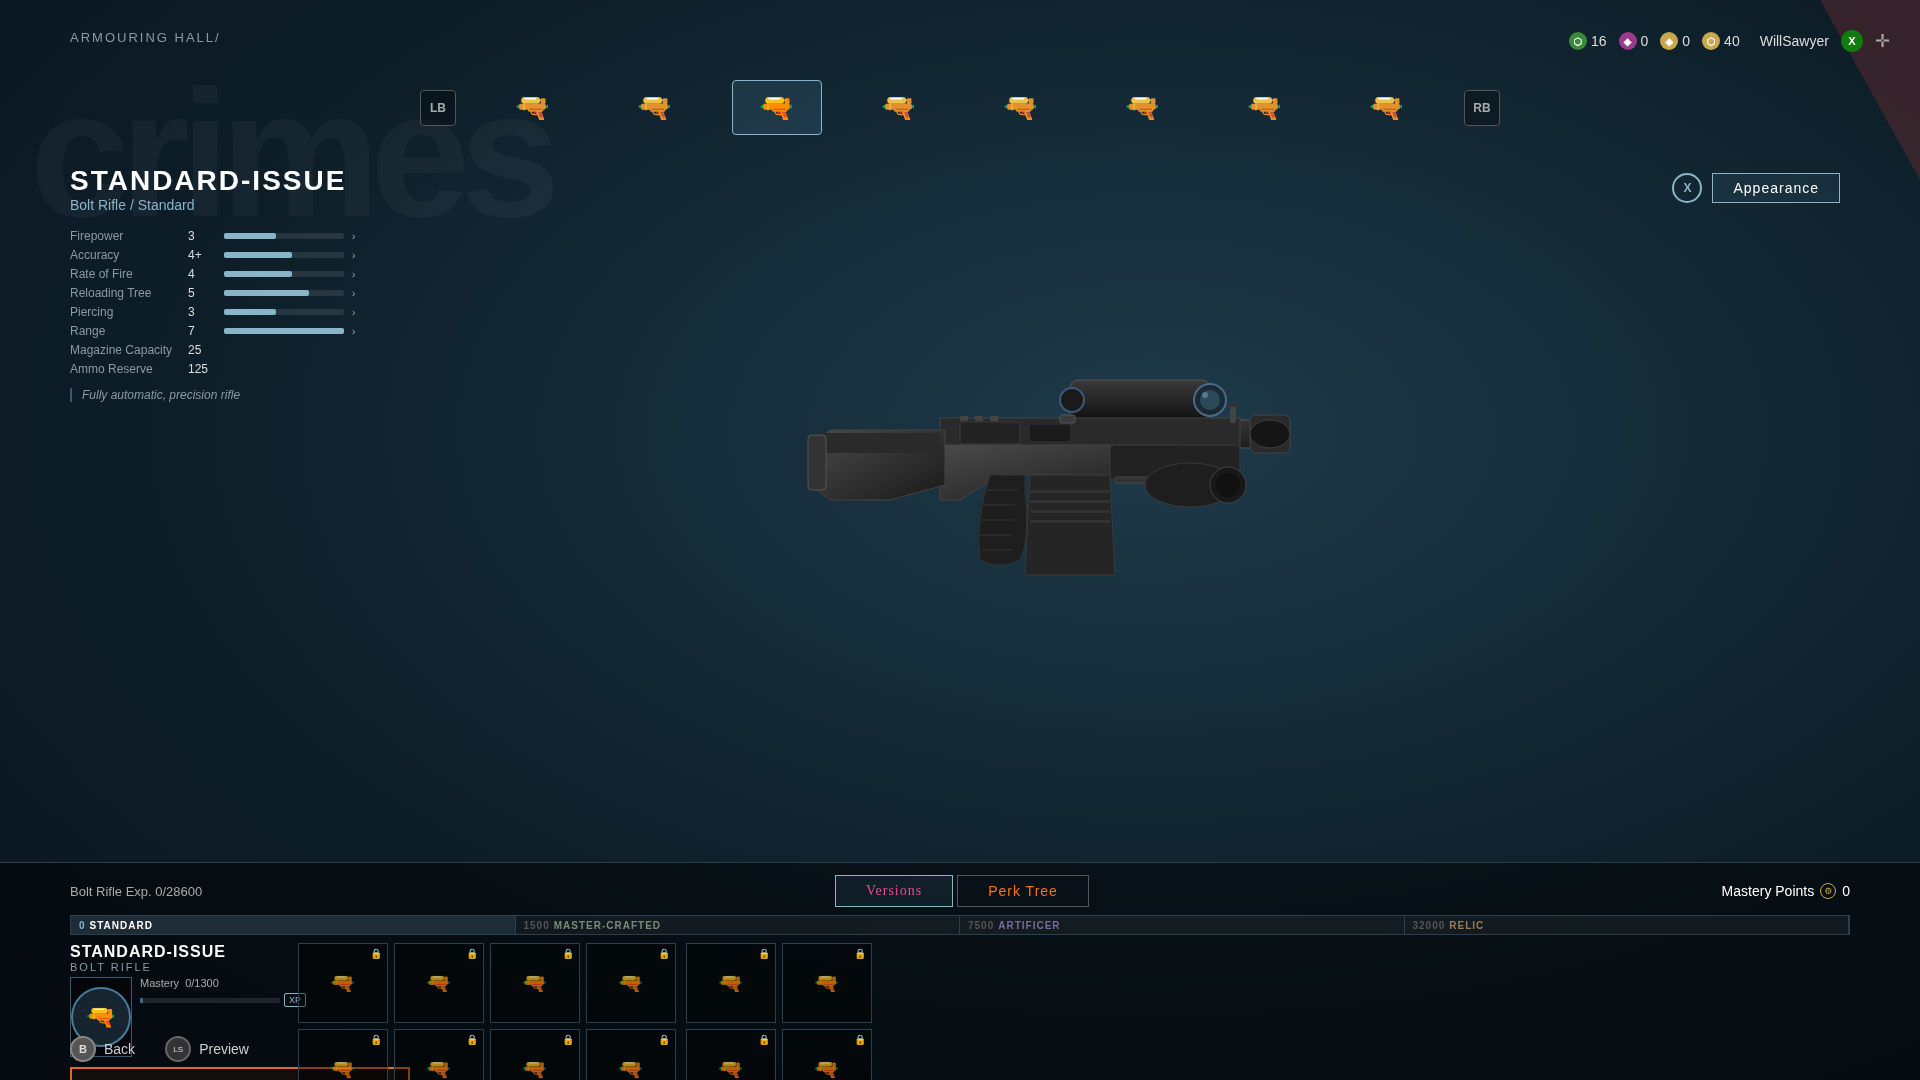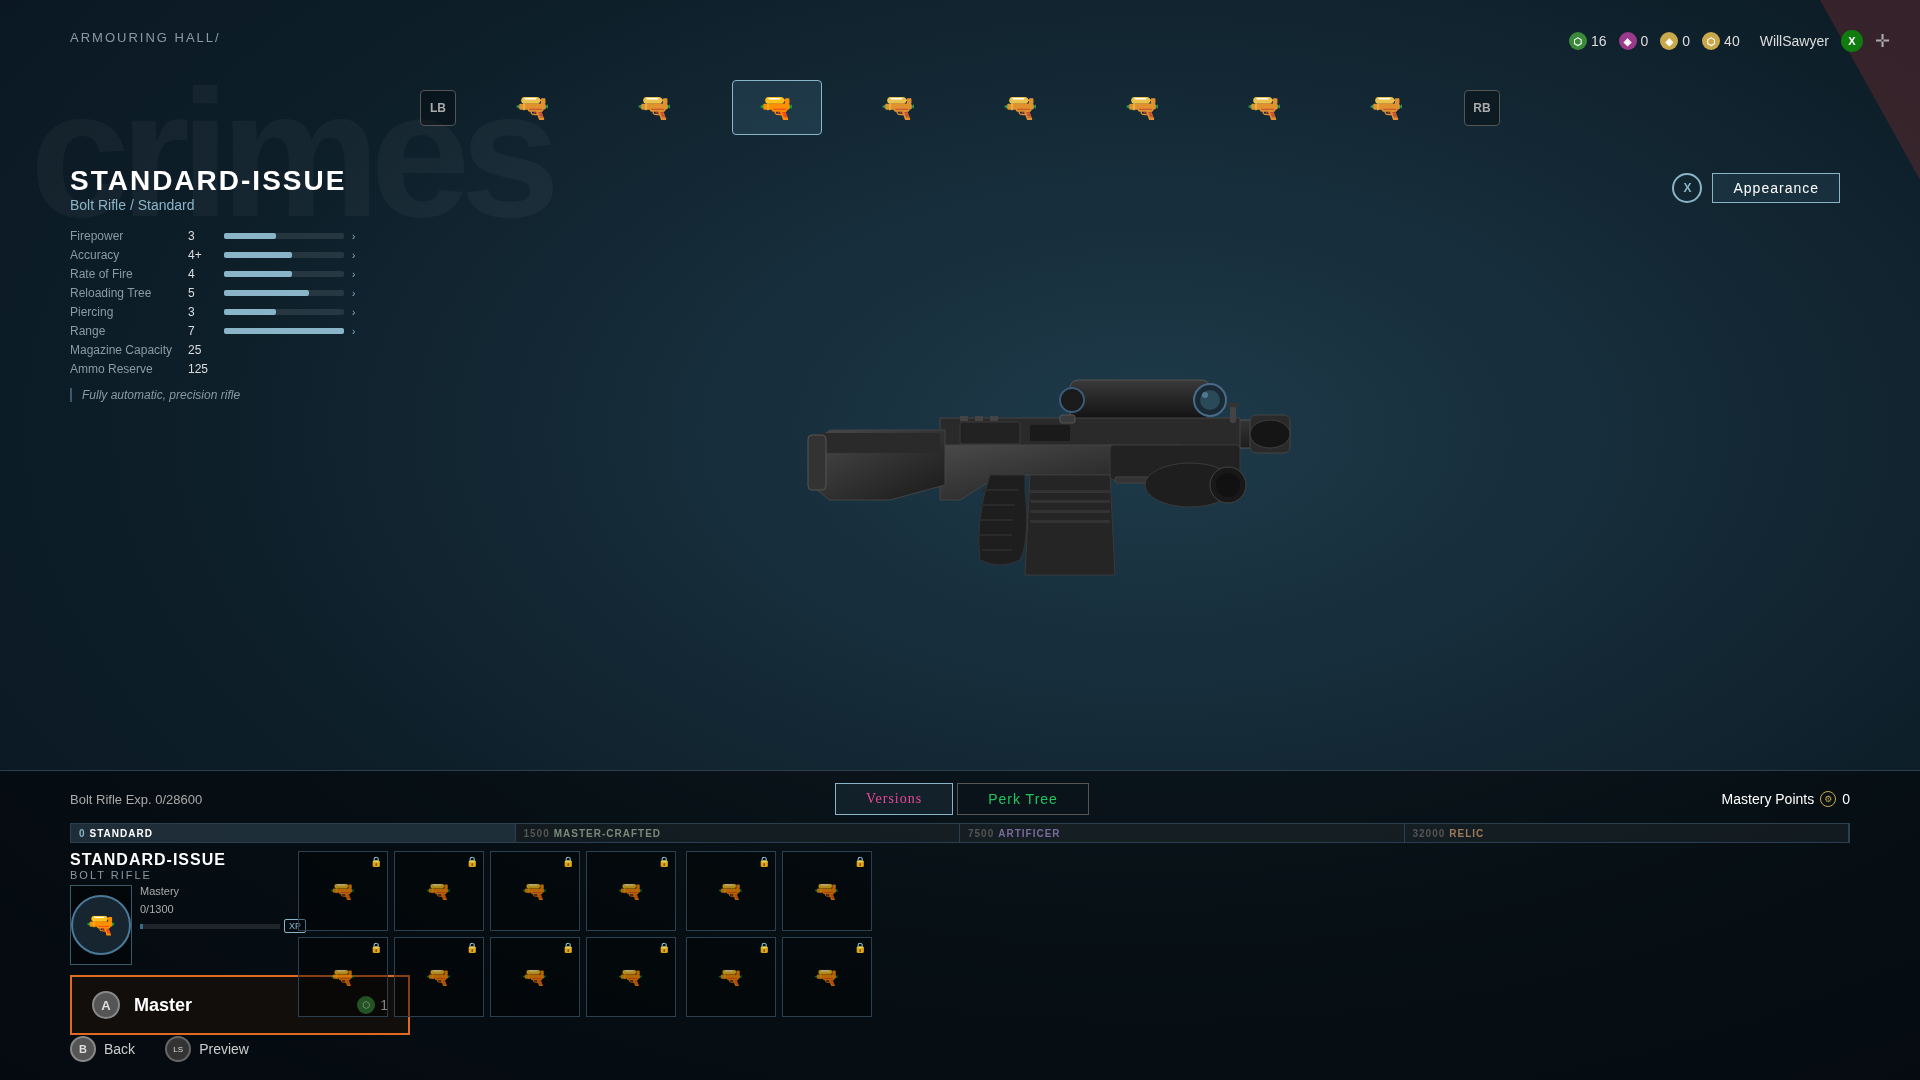--- a/index.html
+++ b/index.html
@@ -254,21 +254,21 @@
       letter-spacing: 1px;
       cursor: pointer;
     }
 
     
     .bottom-section {
       position: absolute;
       bottom: 0;
       left: 0;
       right: 0;
-      height: 310px;
+      height: 218px;
       background: rgba(0,0,0,0.5);
       border-top: 1px solid #2a4050;
       z-index: 10;
     }
 
     
     .exp-row {
       display: flex;
       align-items: center;
       justify-content: space-between;
@@ -289,21 +289,21 @@
       cursor: pointer;
       letter-spacing: 1px;
     }
     .main-tab.active {
       border-color: #8ab4c8;
       color: #ec4899;
       background: rgba(100,160,200,0.1);
       font-family: Liberation Serif, serif;
     }
     .main-tab:not(.active) {
-      color: #22c55e;
+      color: #f97316;
       background: transparent;
     }
     .mastery-pts {
       font-size: 14px;
       color: #fff;
       display: flex;
       align-items: center;
       gap: 6px;
     }
     .mastery-icon {
@@ -397,26 +397,25 @@
       border-radius: 50%;
       background: rgba(100,160,200,0.2);
       border: 2px solid #4a7a9a;
       display: flex;
       align-items: center;
       justify-content: center;
       font-size: 24px;
     }
     .mastery-row {
       display: flex;
-      align-items: flex-start;
+      align-items: flex-end;
       gap: 6px;
       font-size: 11px;
       color: #aaa;
       margin-bottom: 4px;
-      flex-direction: column;
     }
     .mastery-bar-wrap {
       display: flex;
       align-items: center;
       gap: 4px;
     }
     .mastery-bar-bg {
       width: 140px;
       height: 5px;
       background: rgba(255,255,255,0.1);

